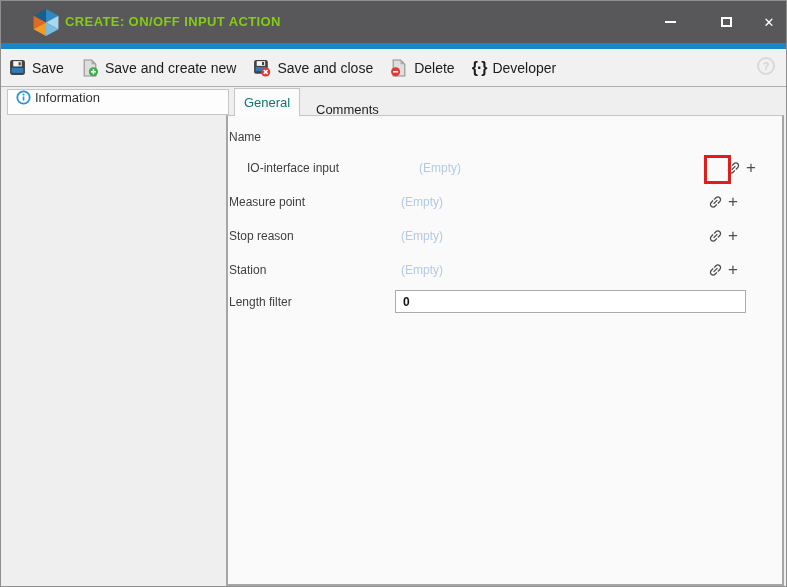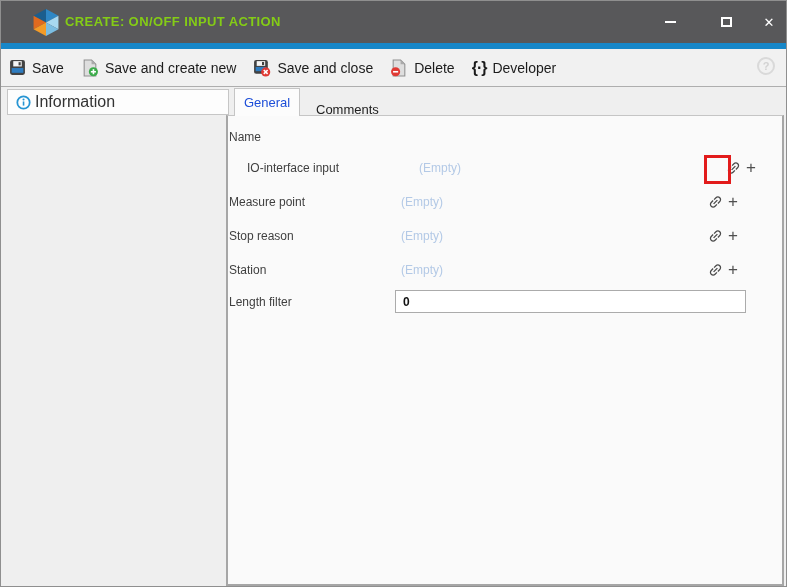--- a/index.html
+++ b/index.html
@@ -43,32 +43,32 @@
   .help-circle {
     position:absolute; left:756px; top:56px; width:18px; height:18px;
     border:2px solid #d9d9d9; border-radius:50%; color:#d2d2d2;
     font-size:11px; font-weight:bold; display:flex; align-items:center; justify-content:center;
   }
 
   
   .info-box {
     position:absolute; left:6px; top:88px; width:222px; height:26px;
     background:#fdfdfd; border:1px solid #c6c6c6;
-    display:flex; align-items:center; padding-left:8px; gap:4px;
-    font-size:16px; color:#333333;
+    display:flex; align-items:flex-start; padding-left:8px; gap:4px;
+    font-size:13px; color:#333333;
   }
 
   
   .tab {
     position:absolute; top:87px; height:28px; line-height:27px;
     font-size:13px; text-align:center; z-index:2; cursor:default;
   }
   .tab-general {
     left:233px; width:66px; background:#fcfcfc;
-    border:1px solid #c5c5c5; border-bottom:none; color:#1d4ed8;
+    border:1px solid #c5c5c5; border-bottom:none; color:#0f766e;
   }
   .tab-comments { left:299px; padding:8px 16px; color:#222222; }
 
   
   .panel {
     position:absolute; left:225px; top:114px; width:558px; height:471px;
     background:#fafafa;
     border:2px solid #a6a6a6; border-top:1px solid #c5c5c5;
   }
   .frow { position:absolute; left:0; width:100%; height:24px; }

